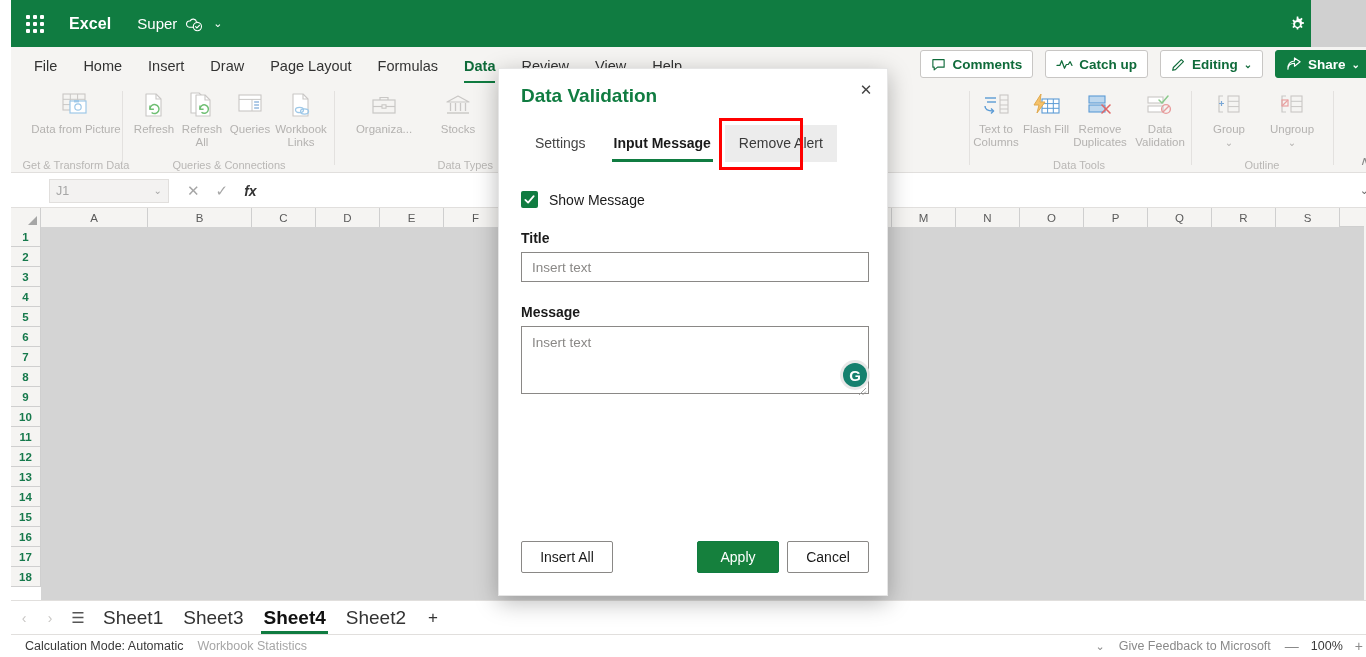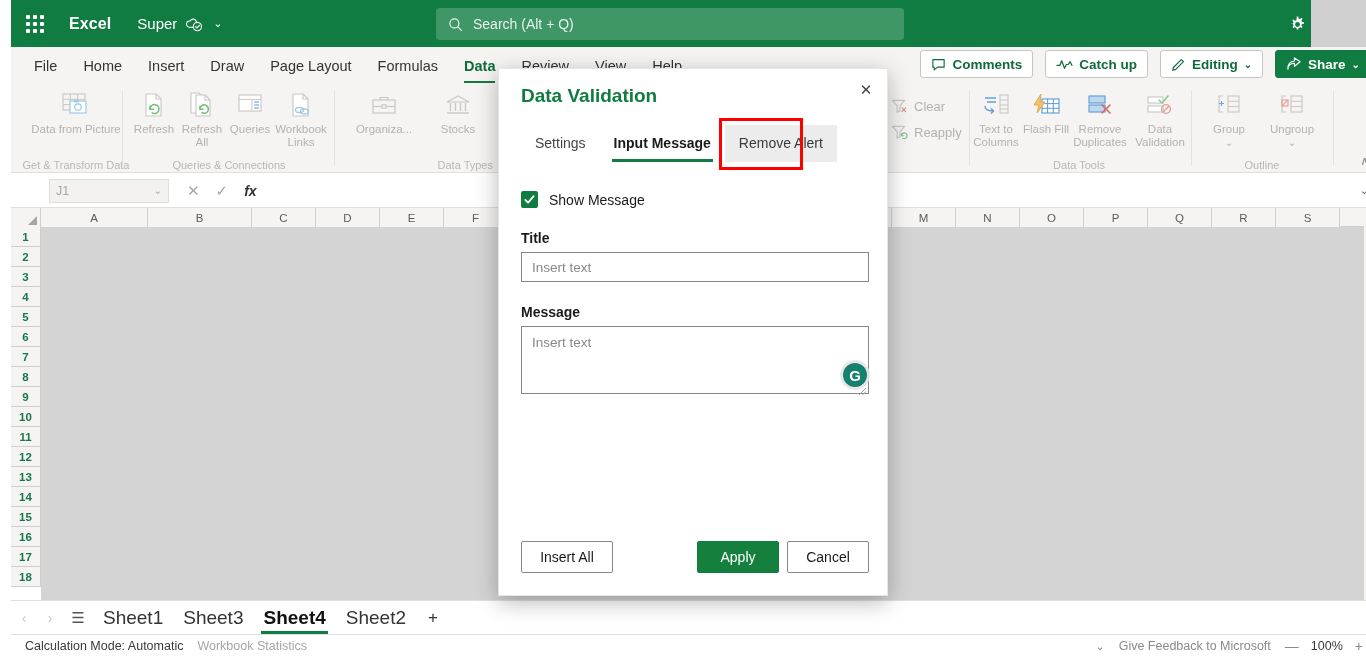--- a/index.html
+++ b/index.html
@@ -283,29 +283,20 @@
     <div class="doc-name">Super</div>
     <span class="cloud-badge">
       <svg width="18" height="18" viewBox="0 0 18 18">
         <path d="M4.2 12.2h7.1a2.6 2.6 0 0 0 .2-5.2 3.4 3.4 0 0 0-6.4-1 2.6 2.6 0 0 0-.9 6.2z" fill="none" stroke="#fff" stroke-width="1.1"></path>
         <circle cx="12.4" cy="11.6" r="4.1" fill="#107c41" stroke="#fff" stroke-width="1.1"></circle>
         <path d="M10.6 11.6l1.3 1.3 2.5-2.6" fill="none" stroke="#fff" stroke-width="1.2" stroke-linecap="round"></path>
       </svg>
     </span>
     <span class="chev-white">⌄</span>
 
-    <div class="searchbox">
-      <span class="mag">
-        <svg width="15" height="15" viewBox="0 0 16 16">
-          <circle cx="6.8" cy="6.8" r="4.8" fill="none" stroke="#e8f2ec" stroke-width="1.3"></circle>
-          <line x1="10.4" y1="10.4" x2="14.3" y2="14.3" stroke="#e8f2ec" stroke-width="1.3" stroke-linecap="round"></line>
-        </svg>
-      </span>
-      <span class="ph">Search (Alt + Q)</span>
-    </div>
 
     <div class="gear-btn">
       <span>
         <svg width="19" height="19" viewBox="0 0 20 20">
           <path fill="#fff" d="M10 6.6A3.4 3.4 0 1 0 10 13.4 3.4 3.4 0 0 0 10 6.6zm0 5.3a1.9 1.9 0 1 1 0-3.8 1.9 1.9 0 0 1 0 3.8z"></path>
           <path fill="#fff" d="M17.2 11.2l-1.3-.5a6 6 0 0 0 0-1.4l1.3-.5a.6.6 0 0 0 .3-.8l-.8-1.8a.6.6 0 0 0-.8-.3l-1.3.5a6 6 0 0 0-1.2-1l.3-1.3a.6.6 0 0 0-.5-.7l-2-.3a.6.6 0 0 0-.7.4l-.4 1.3a6 6 0 0 0-1.4 0L8.3 3.5a.6.6 0 0 0-.7-.4l-2 .3a.6.6 0 0 0-.5.7l.3 1.3a6 6 0 0 0-1.2 1l-1.3-.5a.6.6 0 0 0-.8.3L1.3 8a.6.6 0 0 0 .3.8l1.3.5a6 6 0 0 0 0 1.4l-1.3.5a.6.6 0 0 0-.3.8l.8 1.8a.6.6 0 0 0 .8.3l1.3-.5a6 6 0 0 0 1.2 1l-.3 1.3a.6.6 0 0 0 .5.7l2 .3a.6.6 0 0 0 .7-.4l.4-1.3a6 6 0 0 0 1.4 0l.4 1.3a.6.6 0 0 0 .7.4l2-.3a.6.6 0 0 0 .5-.7l-.3-1.3a6 6 0 0 0 1.2-1l1.3.5a.6.6 0 0 0 .8-.3l.8-1.8a.6.6 0 0 0-.3-.8z" opacity="0"></path>
           <path fill="none" stroke="#fff" stroke-width="1.6" d="M10 7.2a2.8 2.8 0 1 0 0 5.6 2.8 2.8 0 0 0 0-5.6z"></path>
           <path fill="#fff" d="M9.2 1.6h1.6l.3 2.1 1.5.6 1.7-1.3 1.1 1.1-1.3 1.7.6 1.5 2.1.3v1.6l-2.1.3-.6 1.5 1.3 1.7-1.1 1.1-1.7-1.3-1.5.6-.3 2.1H9.2l-.3-2.1-1.5-.6-1.7 1.3-1.1-1.1 1.3-1.7-.6-1.5-2.1-.3V9.4l2.1-.3.6-1.5L4.6 5.9l1.1-1.1 1.7 1.3 1.5-.6z"></path>
           <circle cx="10" cy="10" r="2.6" fill="#107c41"></circle>
         </svg>
@@ -465,43 +456,20 @@
               <line x1="21.5" y1="11" x2="21.5" y2="19" stroke="#c9c7c5" stroke-width="1.3"></line>
               <line x1="3" y1="21" x2="25" y2="21" stroke="#c9c7c5" stroke-width="1.4"></line>
             </svg>
           </span>
           <span>Stocks</span>
         </div>
       </div>
       <div class="glabel" style="text-align:right; padding-right:8px;">Data Types</div>
     </div>
 
-    <div class="rgroup" style="left:880px; width:90px; align-items:flex-start;">
-      <div class="items" style="flex-direction:column; align-items:flex-start; padding-top:8px;">
-        <div class="ritem-sm">
-          <span>
-            <svg width="17" height="16" viewBox="0 0 18 16">
-              <path d="M1.5 2h13l-5 5.6V13l-3 1.6V7.6z" fill="none" stroke="#c9c7c5" stroke-width="1.2" stroke-linejoin="round"></path>
-              <path d="M11.5 10l4 4M15.5 10l-4 4" stroke="#e08a8a" stroke-width="1.2" stroke-linecap="round"></path>
-            </svg>
-          </span>
-          <span>Clear</span>
-        </div>
-        <div class="ritem-sm">
-          <span>
-            <svg width="17" height="16" viewBox="0 0 18 16">
-              <path d="M1.5 2h13l-5 5.6V13l-3 1.6V7.6z" fill="none" stroke="#c9c7c5" stroke-width="1.2" stroke-linejoin="round"></path>
-              <path d="M11 12a3 3 0 1 1 1 2.2" fill="none" stroke="#7fc08c" stroke-width="1.2"></path>
-              <path d="M11 9.5v2.5h2.5" fill="none" stroke="#7fc08c" stroke-width="1.2"></path>
-            </svg>
-          </span>
-          <span>Reapply</span>
-        </div>
-      </div>
-    </div>
     <div class="vsep" style="left:958px;"></div>
 
     <div class="rgroup" style="left:962px; width:212px;">
       <div class="items">
         <div class="ritem" style="width:54px">
           <span class="ic">
             <svg width="30" height="28" viewBox="0 0 30 28">
               <line x1="4" y1="6" x2="15" y2="6" stroke="#5b9bd5" stroke-width="1.4"></line>
               <line x1="6" y1="10" x2="15" y2="10" stroke="#5b9bd5" stroke-width="1.4"></line>
               <path d="M4 14c0 4 3 5 8 5" fill="none" stroke="#5b9bd5" stroke-width="1.4"></path>

